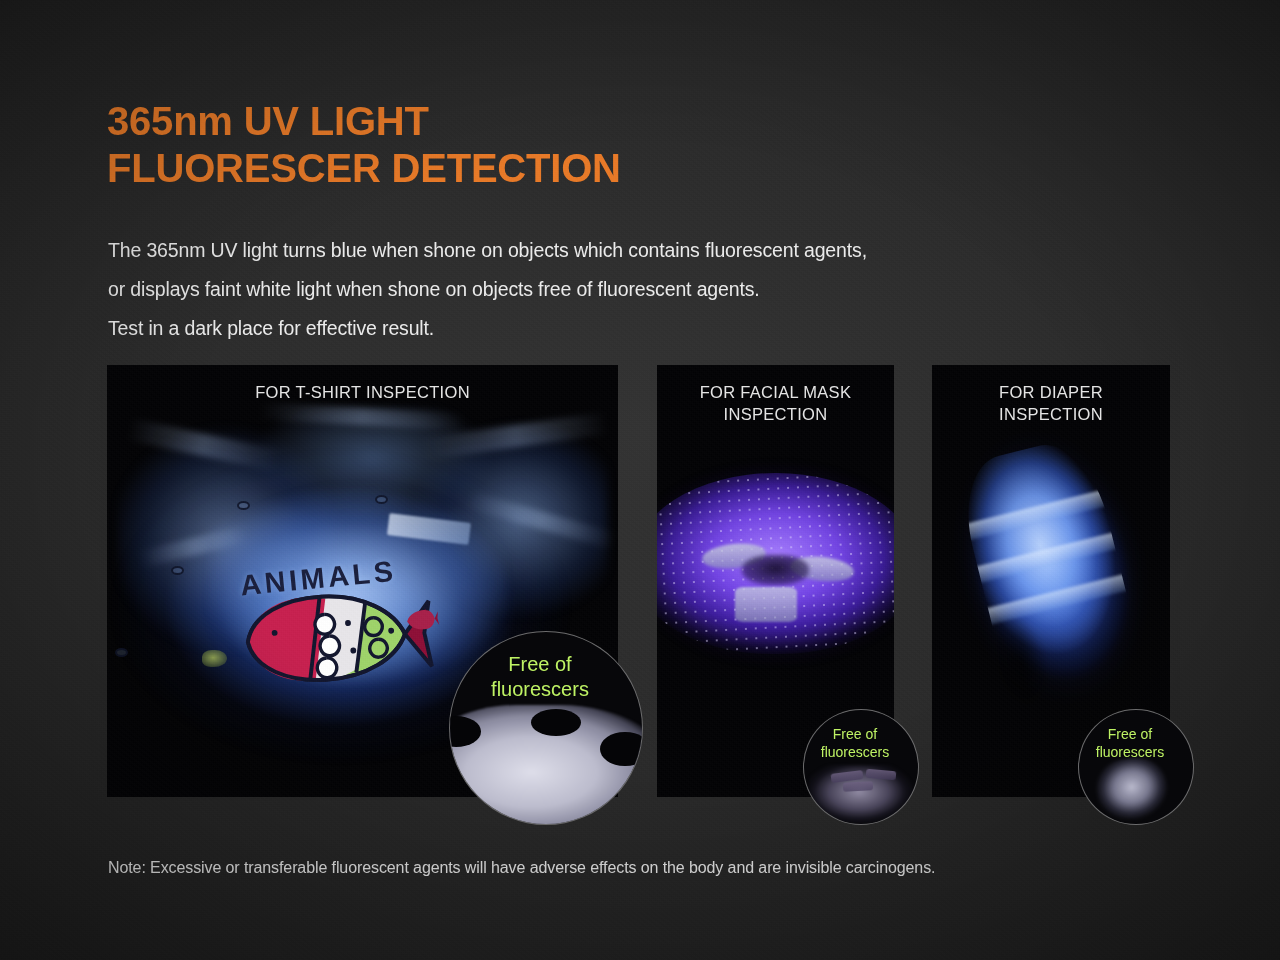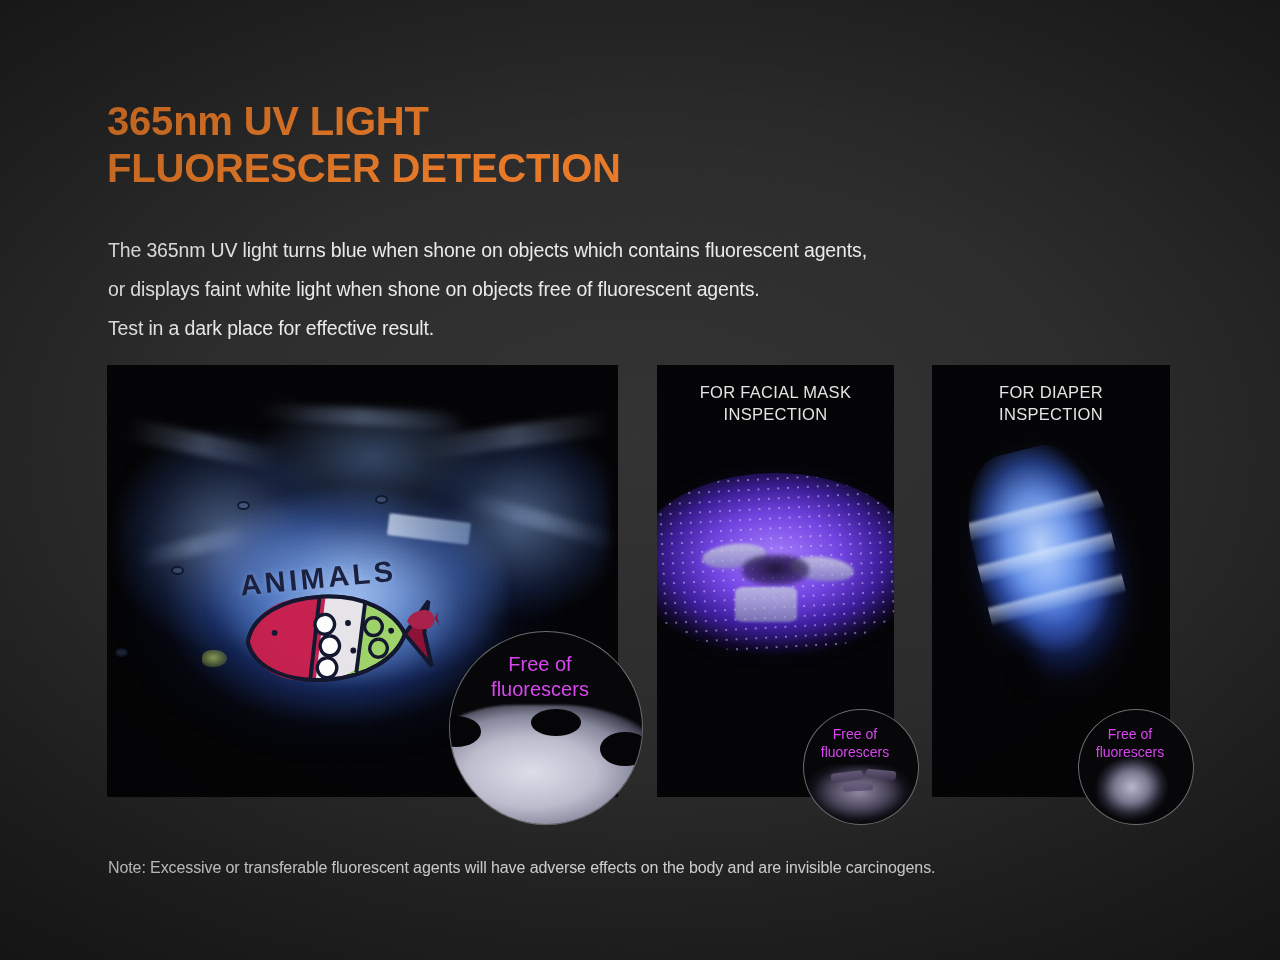--- a/index.html
+++ b/index.html
@@ -214,21 +214,21 @@
     position:absolute;
     border-radius:50%;
     overflow:hidden;
     border:1px solid rgba(190,190,190,.55);
     background:#07070a;
     z-index:8;
   }
   .callout-label{
     position:absolute; left:0; right:12px;
     text-align:center;
-    color:#d946ef;
+    color:#bef264;
     z-index:3;
     white-space:pre-line;
   }
   .callout-photo{ position:absolute; inset:0; }
 
   #callout-tshirt{ left:449px; top:631px; width:194px; height:194px; }
   #callout-tshirt .callout-label{ top:20px; font-size:20px; line-height:25px; }
   #callout-tshirt .cp{
     position:absolute; left:-14%; top:38%; width:128%; height:76%;
     background:
@@ -336,20 +336,21 @@
           </svg>
 
           <svg class="fish-small" viewBox="0 0 60 34" preserveAspectRatio="none">
             <path d="M2 17 C8 5 22 2 34 2 C44 2 50 8 52 17 C50 26 44 32 34 32 C22 32 8 29 2 17 Z" fill="#a8204a"></path>
             <path d="M52 17 L59 6 L57 17 L59 28 Z" fill="#8e0f37"></path>
           </svg>
 
           <div class="ts-blob"></div>
         </div>
       </div>
+      <div class="panel-label">FOR T-SHIRT INSPECTION</div>
     </div>
 
     <div class="panel" id="panel-mask">
       <div class="panel-inner">
         <div class="mask-scene">
           <div class="mask-glow"></div>
           <div class="mask-body">
             <div class="mask-dots"></div>
           </div>
           <div class="mask-eye left"></div>

